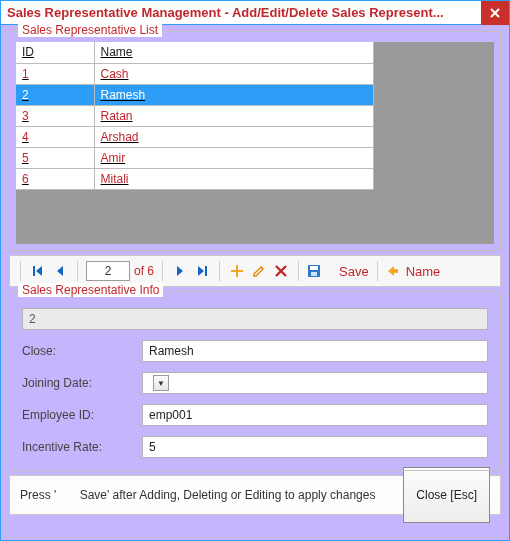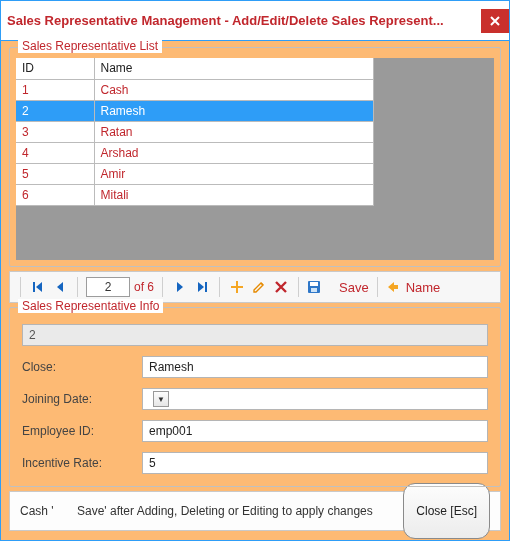--- a/index.html
+++ b/index.html
@@ -13,21 +13,21 @@
     overflow: hidden;
   }
   .window {
     width: 510px;
     height: 541px;
     border: 1px solid #2e9df7;
     display: flex;
     flex-direction: column;
   }
   .titlebar {
-    height: 40px;
+    height: 24px;
     background: #fff;
     display: flex;
     align-items: center;
     justify-content: space-between;
     padding-left: 6px;
     border-bottom: 1px solid #2e9df7;
   }
   .titlebar .title {
     color: #c1272d;
     font-size: 13px;
@@ -47,21 +47,21 @@
     justify-content: center;
     font-size: 14px;
     cursor: pointer;
   }
   .body-area {
     flex: 1;
     padding: 6px 8px 8px 8px;
     display: flex;
     flex-direction: column;
     gap: 4px;
-    background: #fdba74;
+    background: #c4b5fd;
   }
   .groupbox {
     border: 1px solid #c0c0c0;
     border-radius: 2px;
     position: relative;
     padding: 10px 8px 8px 8px;
   }
   .groupbox .legend {
     position: absolute;
     top: -9px;
@@ -69,20 +69,21 @@
     background: #fff;
     padding: 0 4px;
     color: #c1272d;
     font-size: 12px;
   }
   .grid-wrap {
     background: #9a9a9a;
     height: 202px;
     padding: 0;
     position: relative;
+    text-decoration: underline;
   }
   table.grid {
     border-collapse: collapse;
     width: 358px;
     background: #fff;
     table-layout: fixed;
   }
   table.grid th, table.grid td {
     border: 1px solid #bbb;
     text-align: left;
@@ -209,21 +210,21 @@
     color: #333;
     font-size: 12px;
   }
   .btn {
     border: 1px solid #8a8a8a;
     background: linear-gradient(#fdfdfd,#ececec);
     padding: 20px 12px;
     font-size: 12px;
     color: #222;
     cursor: pointer;
-    border-radius: 12px;
+    border-radius: 0;
   }
   svg { display: block; }
 </style>
 </head>
 <body>
 
 <div class="window">
 
   <div class="titlebar">
     <div class="title">Sales Representative Management - Add/Edit/Delete Sales Represent...</div>
@@ -390,18 +391,18 @@
         <input class="form-input" value="emp001" style="">
       </div>
 
       <div class="form-row">
         <div class="form-label">Incentive Rate:</div>
         <input class="form-input" value="5" style="">
       </div>
     </div>
 
     <div class="footer">
-      <div class="hint" style="white-space:pre;">Cash '       Save' after Adding, Deleting or Editing to apply changes</div>
+      <div class="hint" style="white-space:pre;">Press '       Save' after Adding, Deleting or Editing to apply changes</div>
       <button class="btn">Close [Esc]</button>
     </div>
 
   </div>
 </div>
 
 </body></html>

